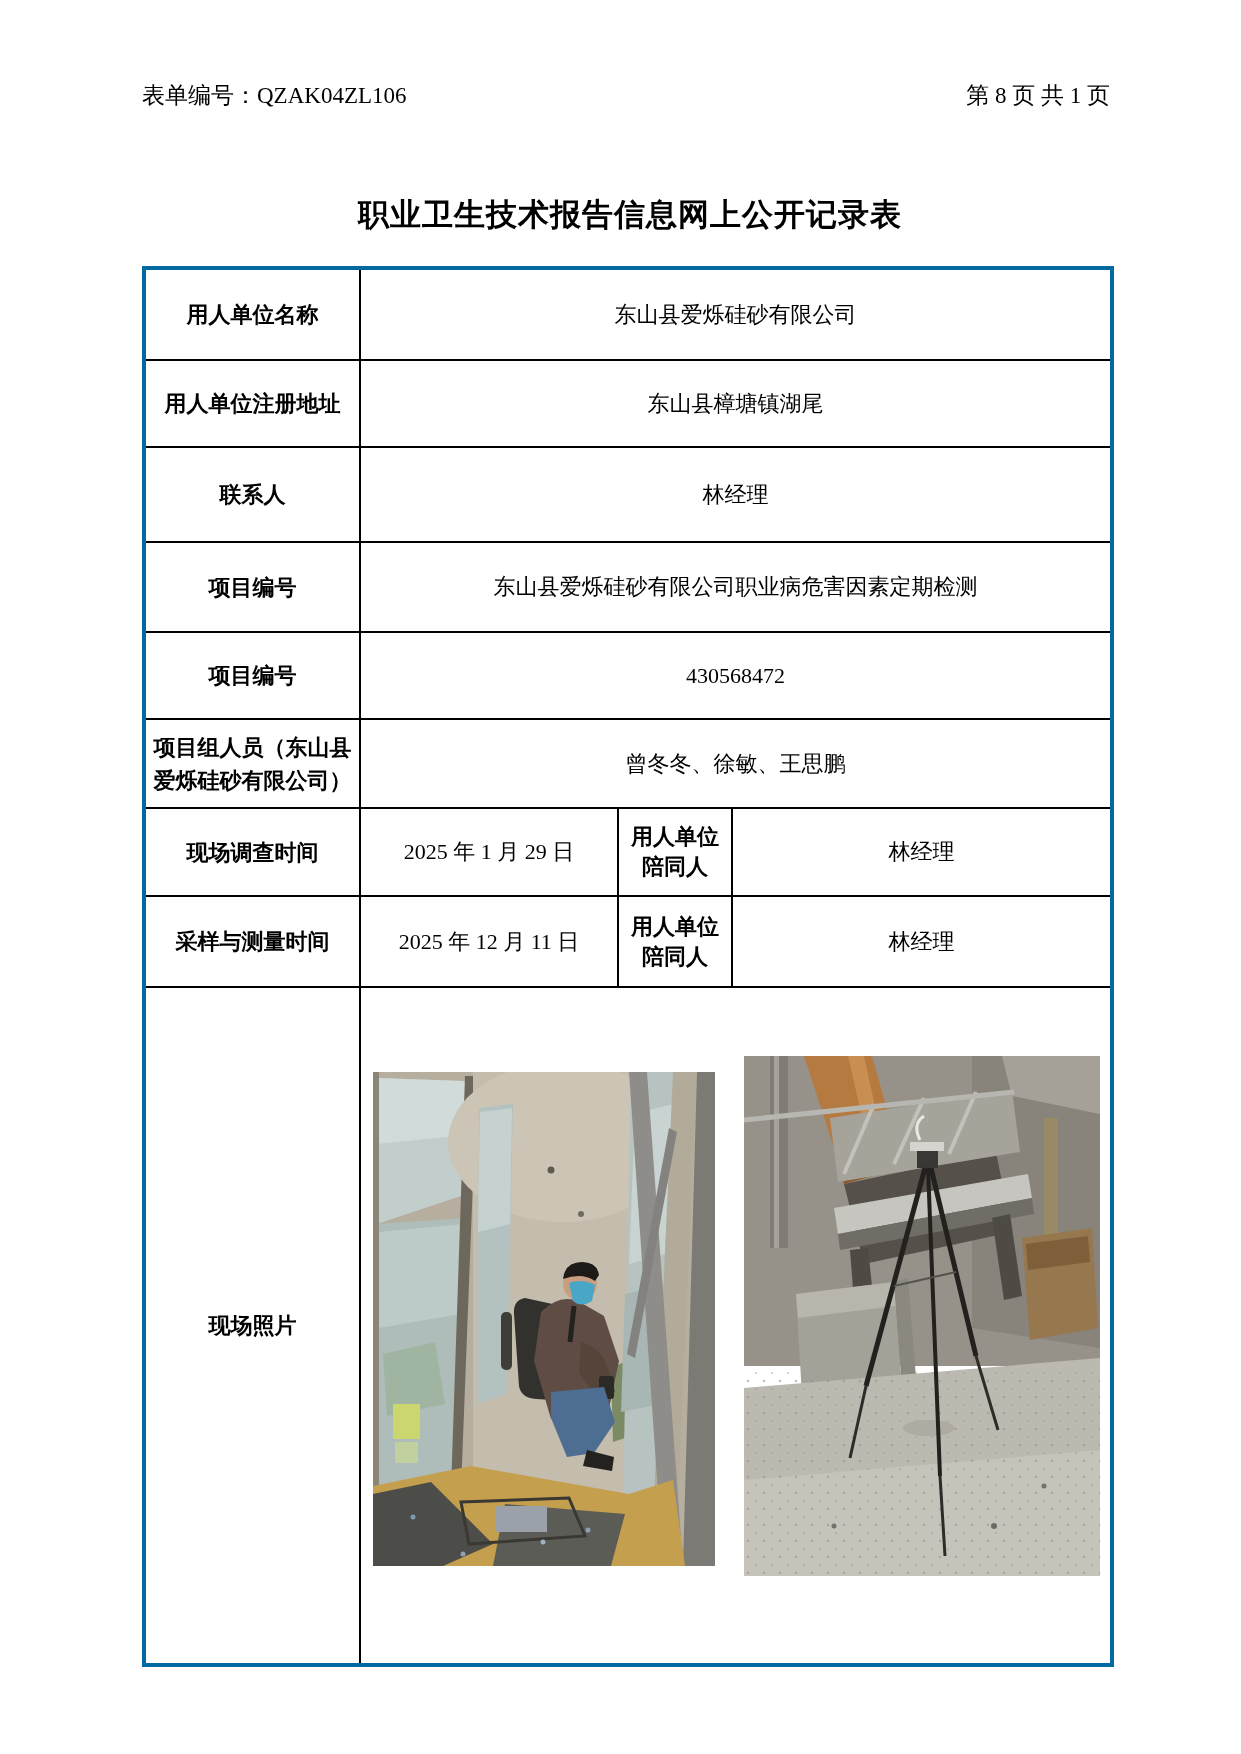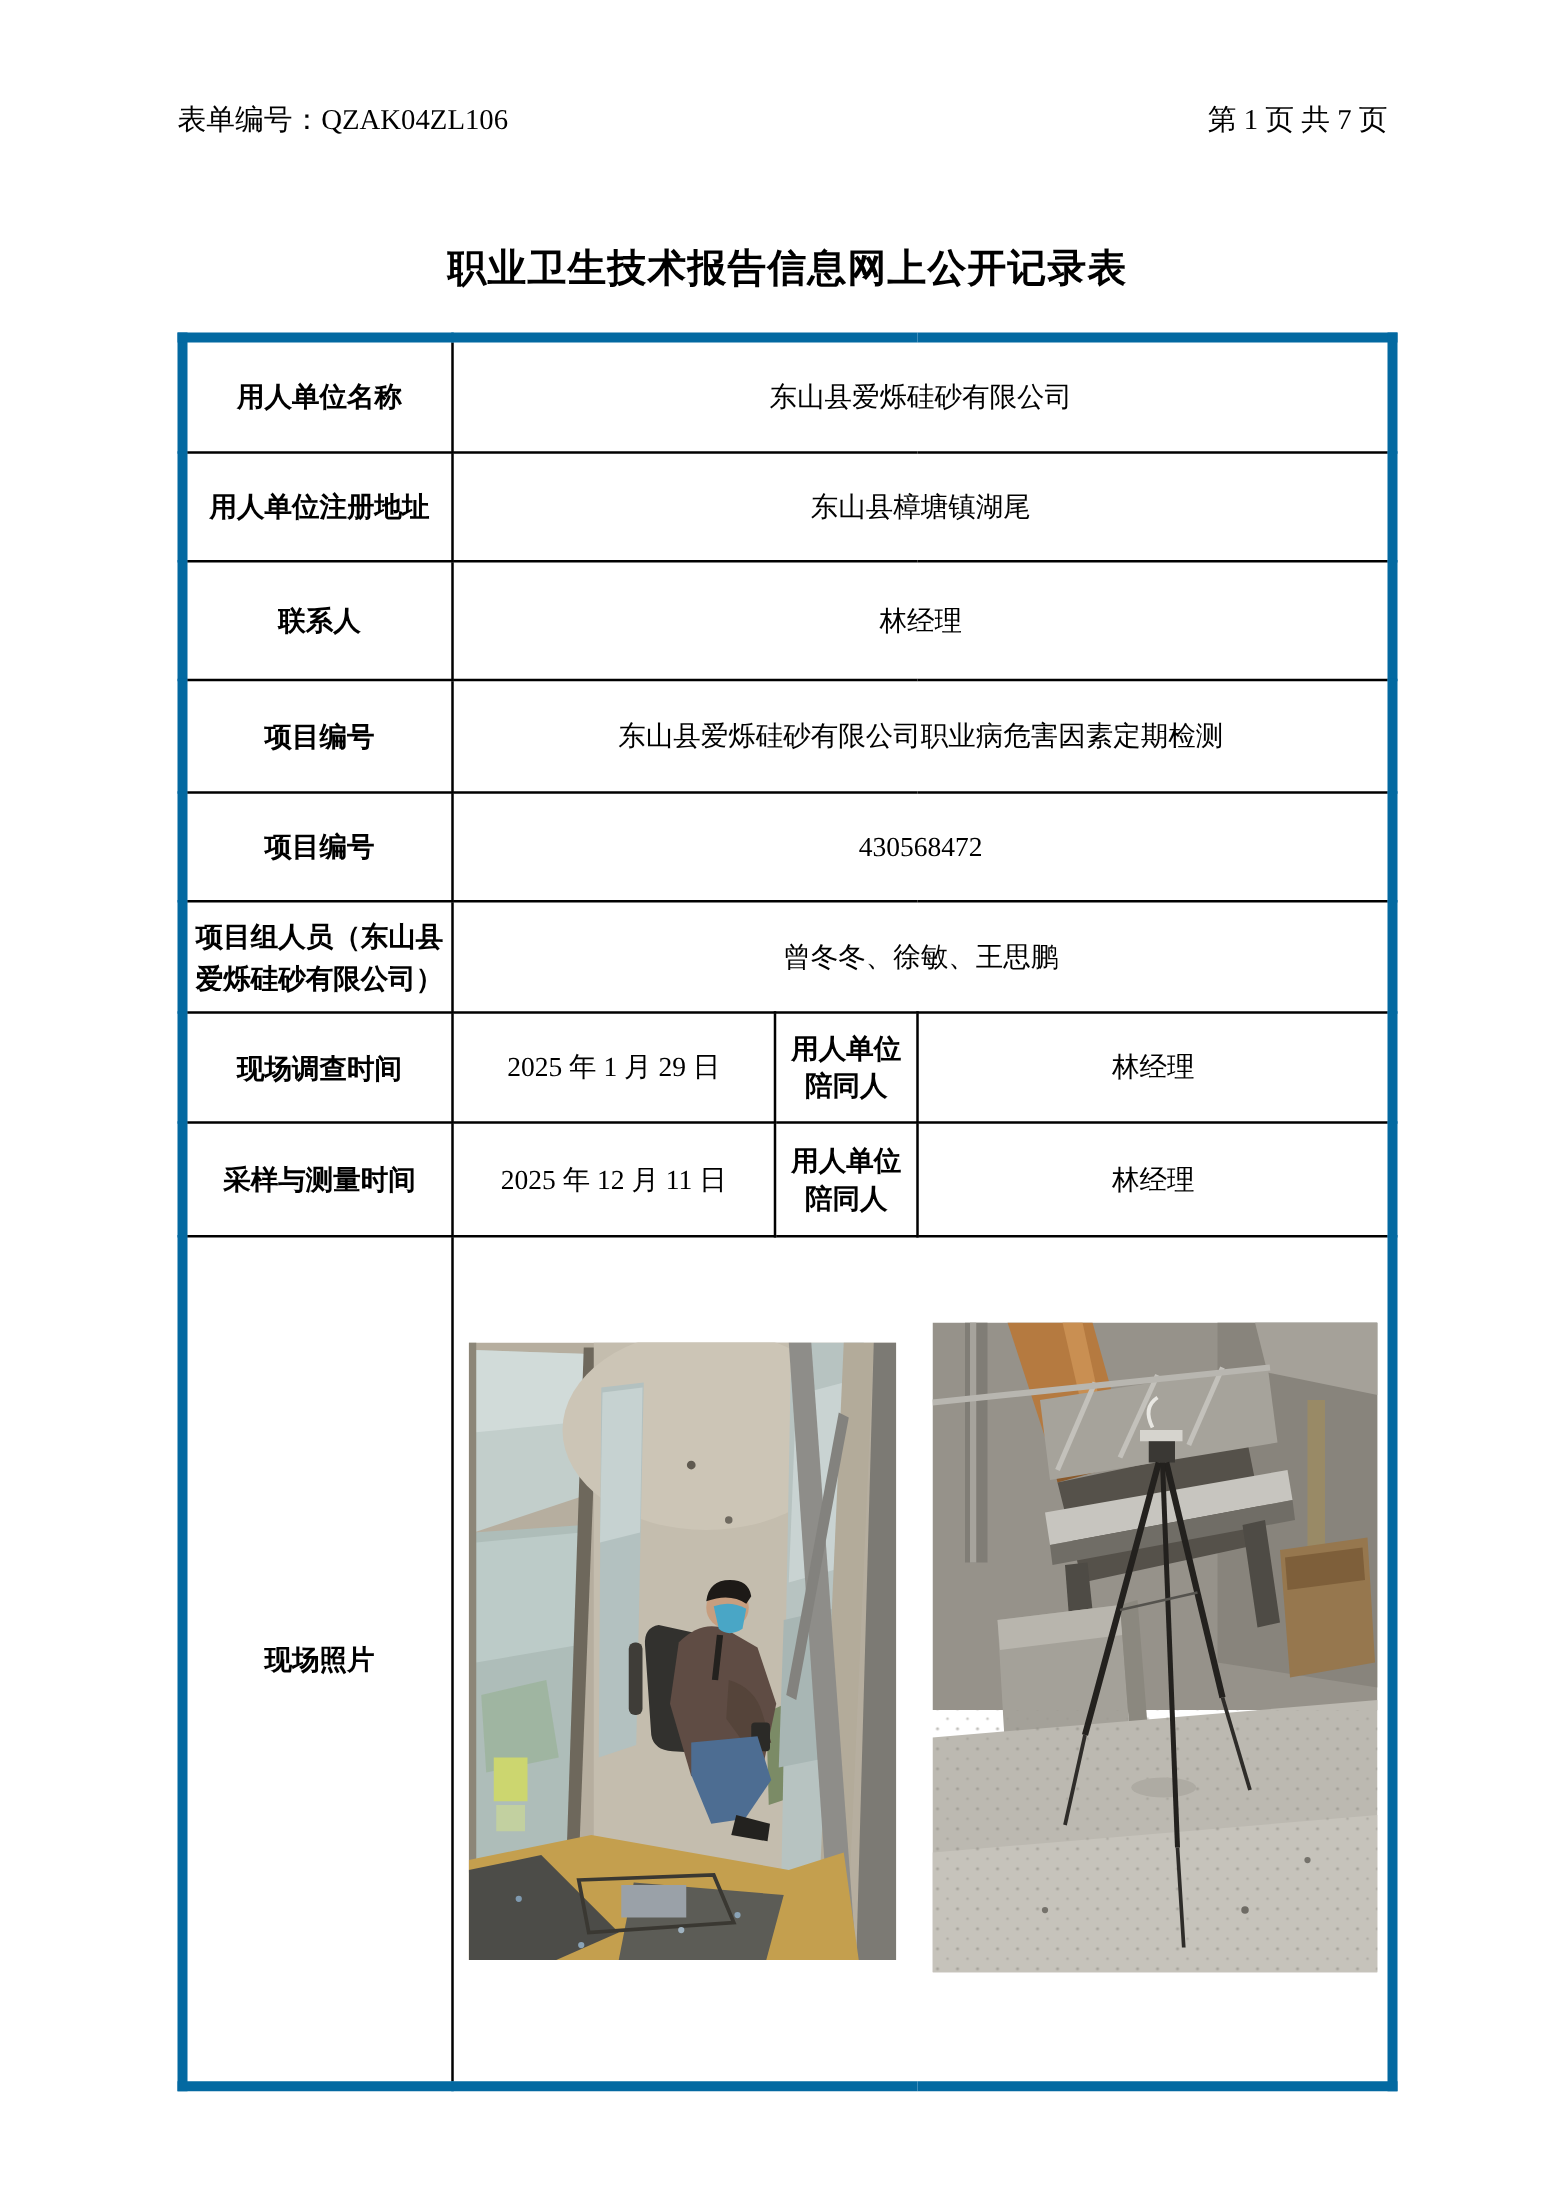--- a/index.html
+++ b/index.html
@@ -30,21 +30,21 @@
     font-weight: bold;
     letter-spacing: 1px;
     font-family: "Liberation Serif", serif;
   }
   table.record {
     position: absolute;
     left: 142px; top: 266px;
     width: 968px;
     border-collapse: collapse;
     table-layout: fixed;
-    border: 8px solid #0369a1;
+    border: 4px solid #0369a1;
   }
   table.record td {
     border: 2px solid #000;
     padding: 0;
     text-align: center;
     vertical-align: middle;
     font-size: 22px;
   }
   td.lbl {
     font-weight: bold;
@@ -72,21 +72,21 @@
   .photo-1 { left: 12px; top: 84px; }
   .photo-2 { left: 383px; top: 68px; }
 </style>
 </head>
 <body>
 
 <div class="page">
 
   <div class="page-header">
     <span>表单编号：QZAK04ZL106</span>
-    <span>第 1 页 共 7 页</span>
+    <span>第 8 页 共 1 页</span>
   </div>
 
   <h1 class="doc-title">职业卫生技术报告信息网上公开记录表</h1>
 
   <table class="record">
     <colgroup>
       <col style="width:216px">
         <col style="width:258px">
         <col style="width:114px">
         <col style="width:380px">

